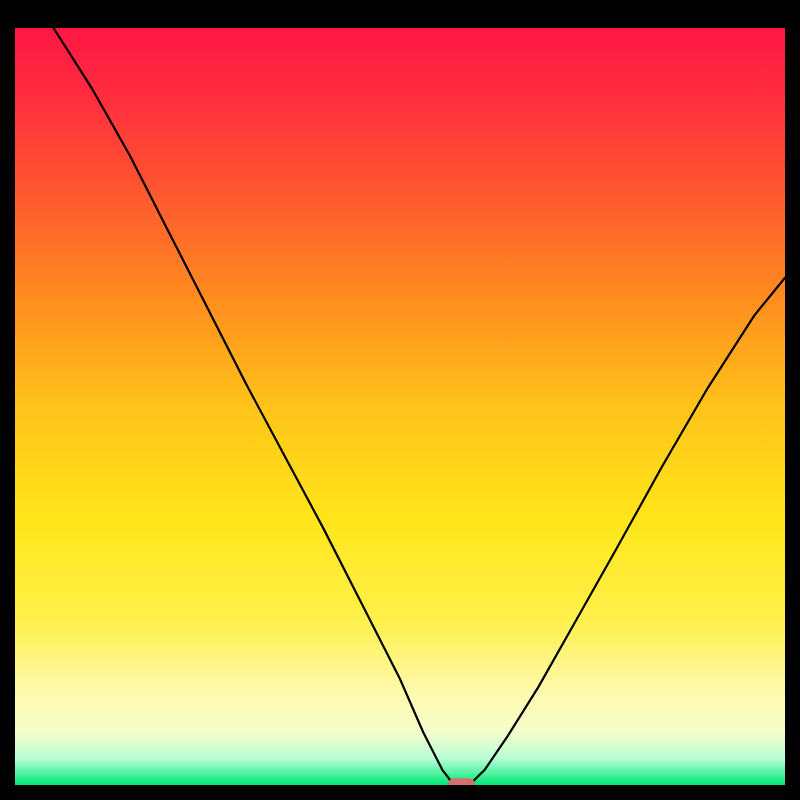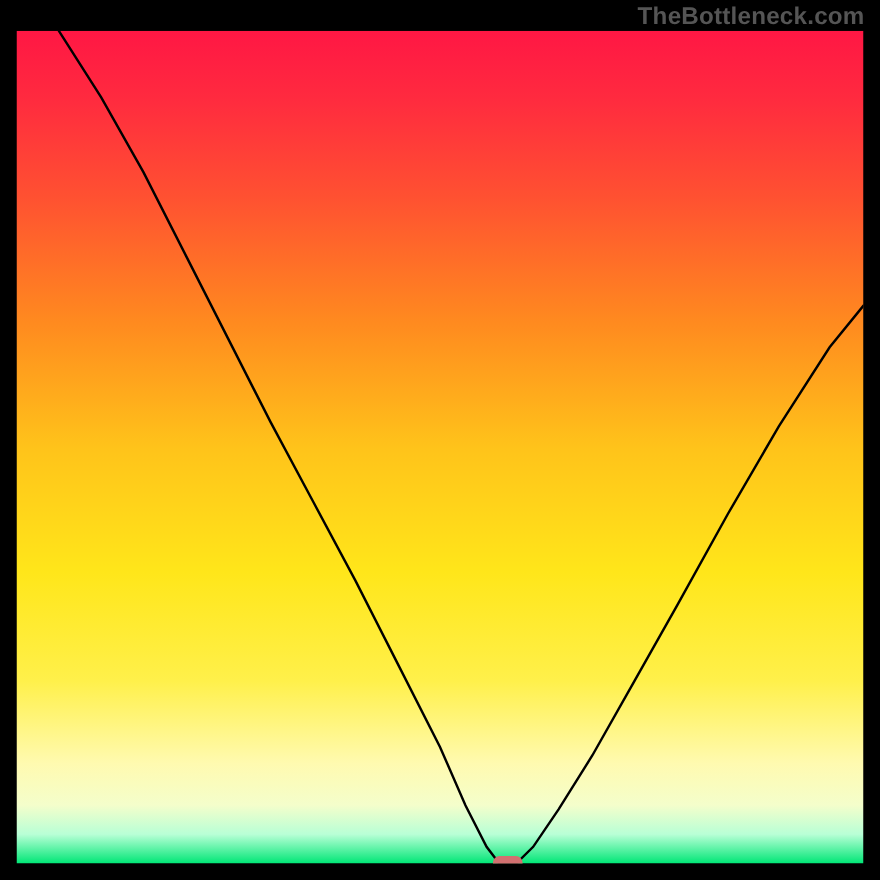--- a/index.html
+++ b/index.html
@@ -33,21 +33,20 @@
     top: 28px;
     width: 770px;
     height: 757px;
   }
   svg { display: block; }
 </style>
 </head>
 <body>
 
 <div class="frame">
-  <div class="watermark">TheBottleneck.com</div>
   <div class="plot">
     <svg id="chart-svg" width="770" height="757" viewBox="0 0 770 757">
       <defs>
         <linearGradient id="bg-grad" x1="0" y1="0" x2="0" y2="1">
             <stop offset="0%" stop-color="#ff1744"></stop>
             <stop offset="8%" stop-color="#ff2a3f"></stop>
             <stop offset="20%" stop-color="#ff5131"></stop>
             <stop offset="35%" stop-color="#ff8a1f"></stop>
             <stop offset="50%" stop-color="#ffc31a"></stop>
             <stop offset="65%" stop-color="#ffe61a"></stop>

